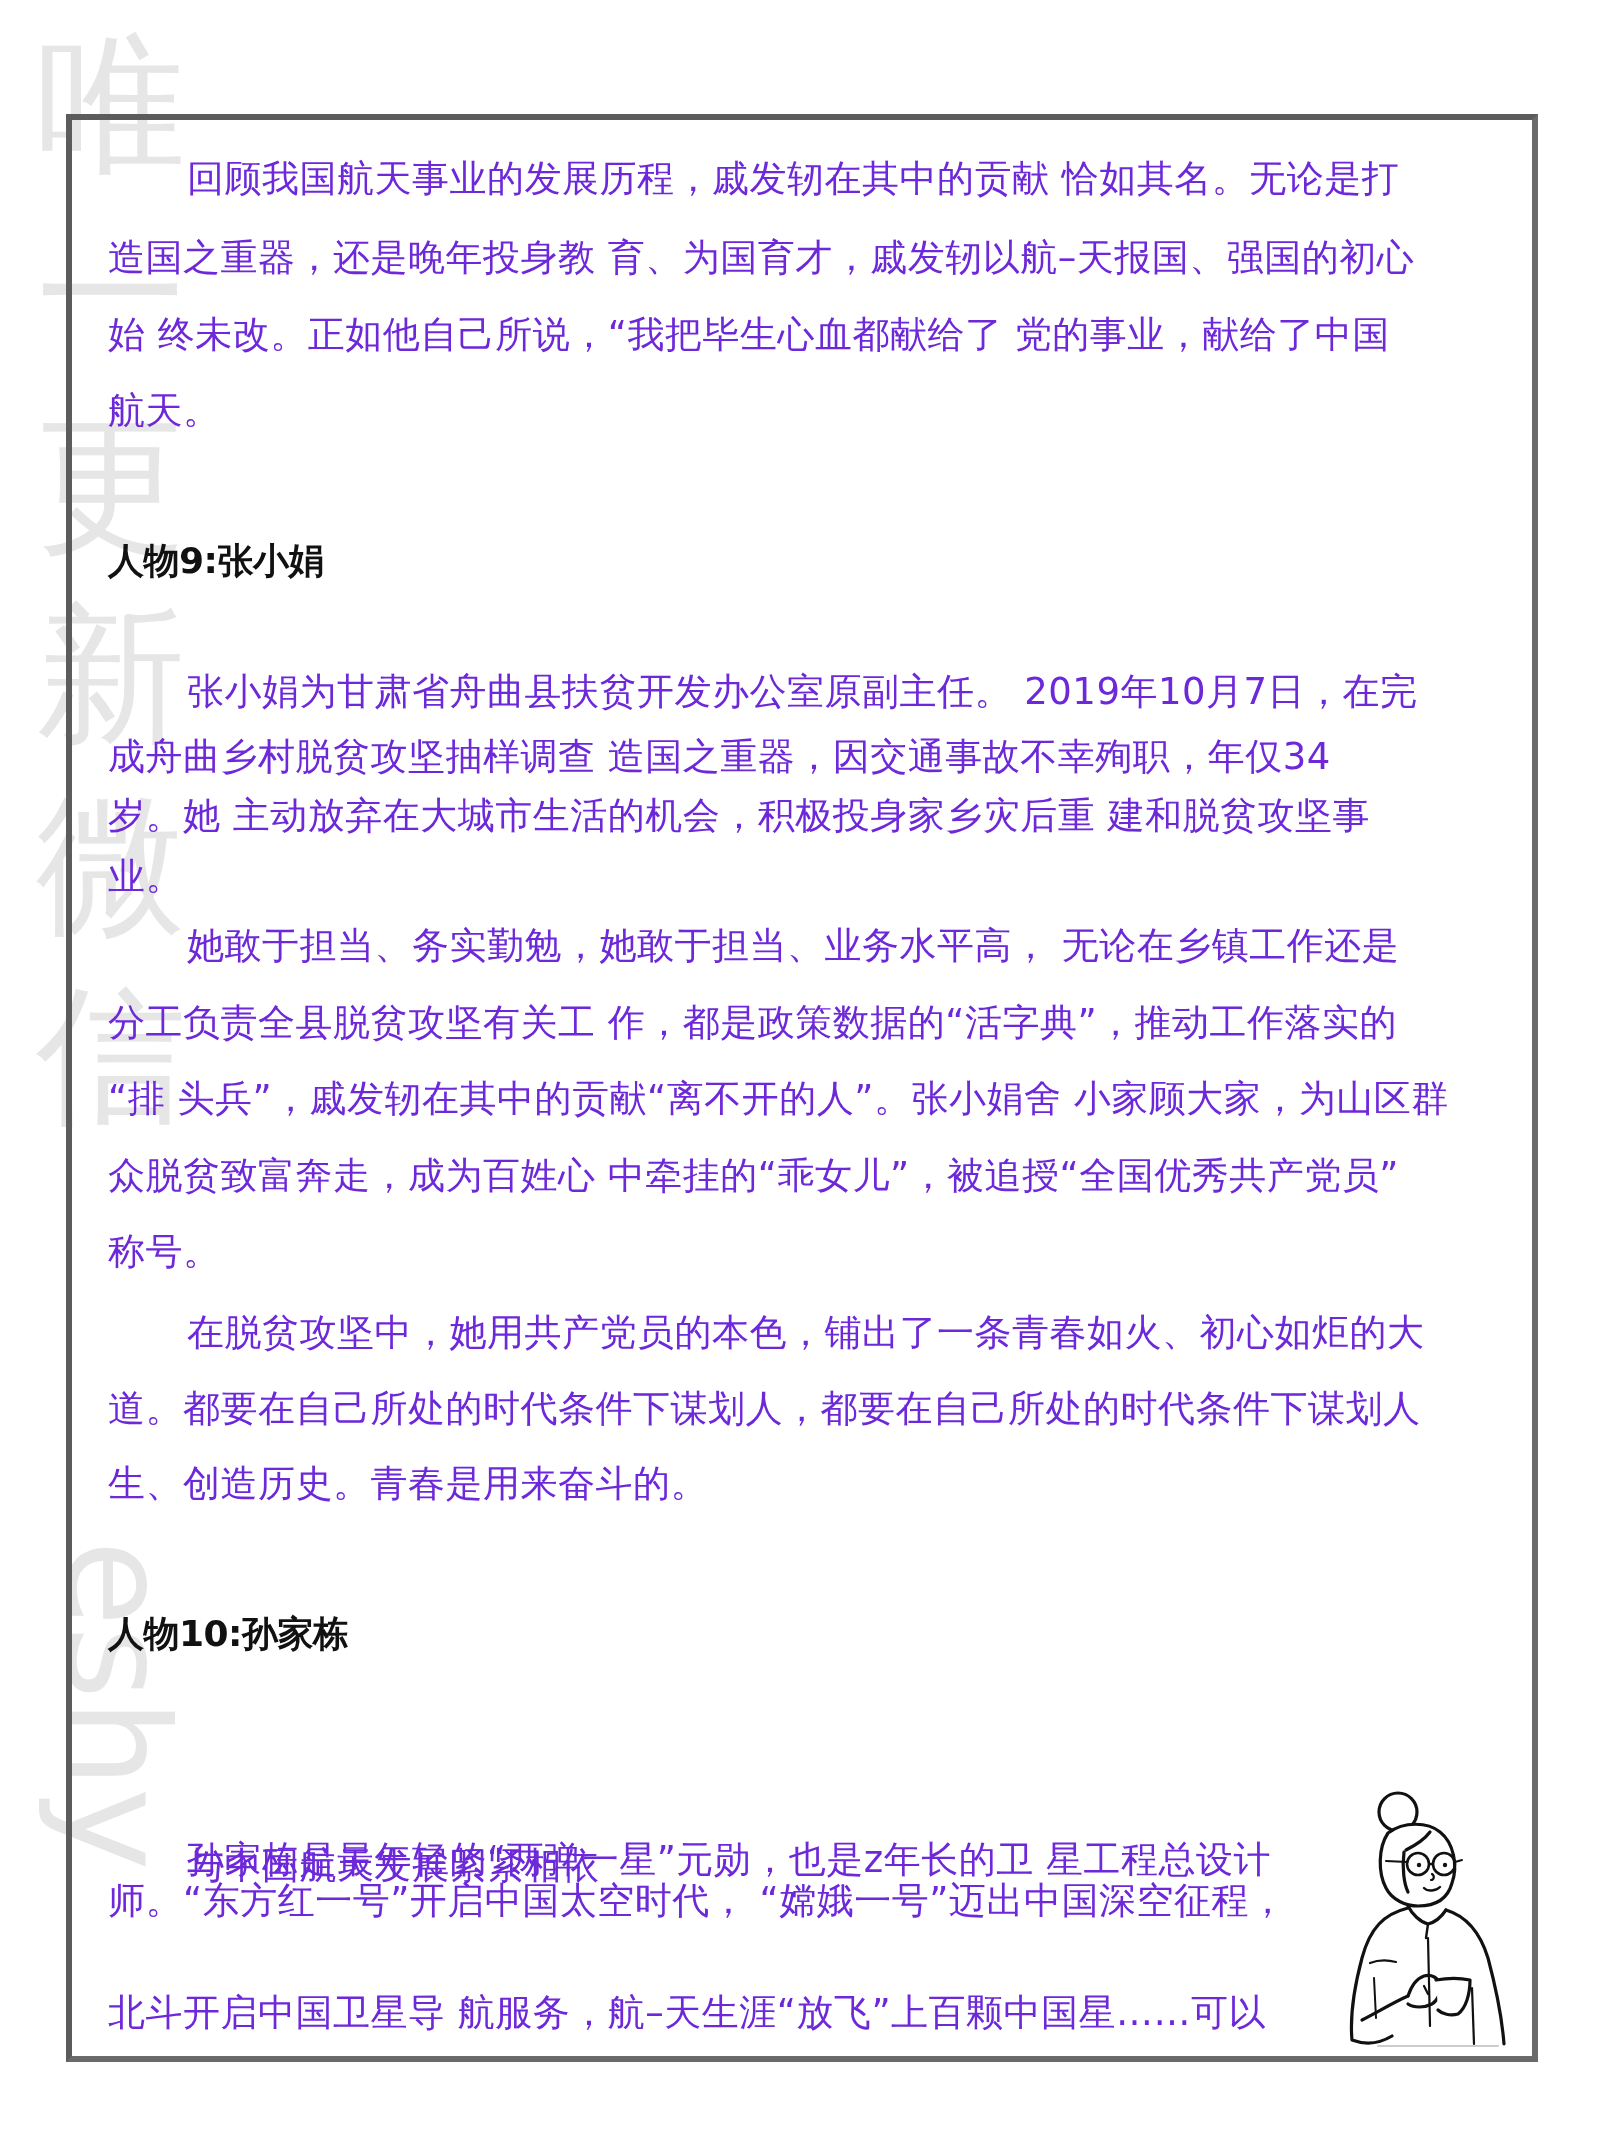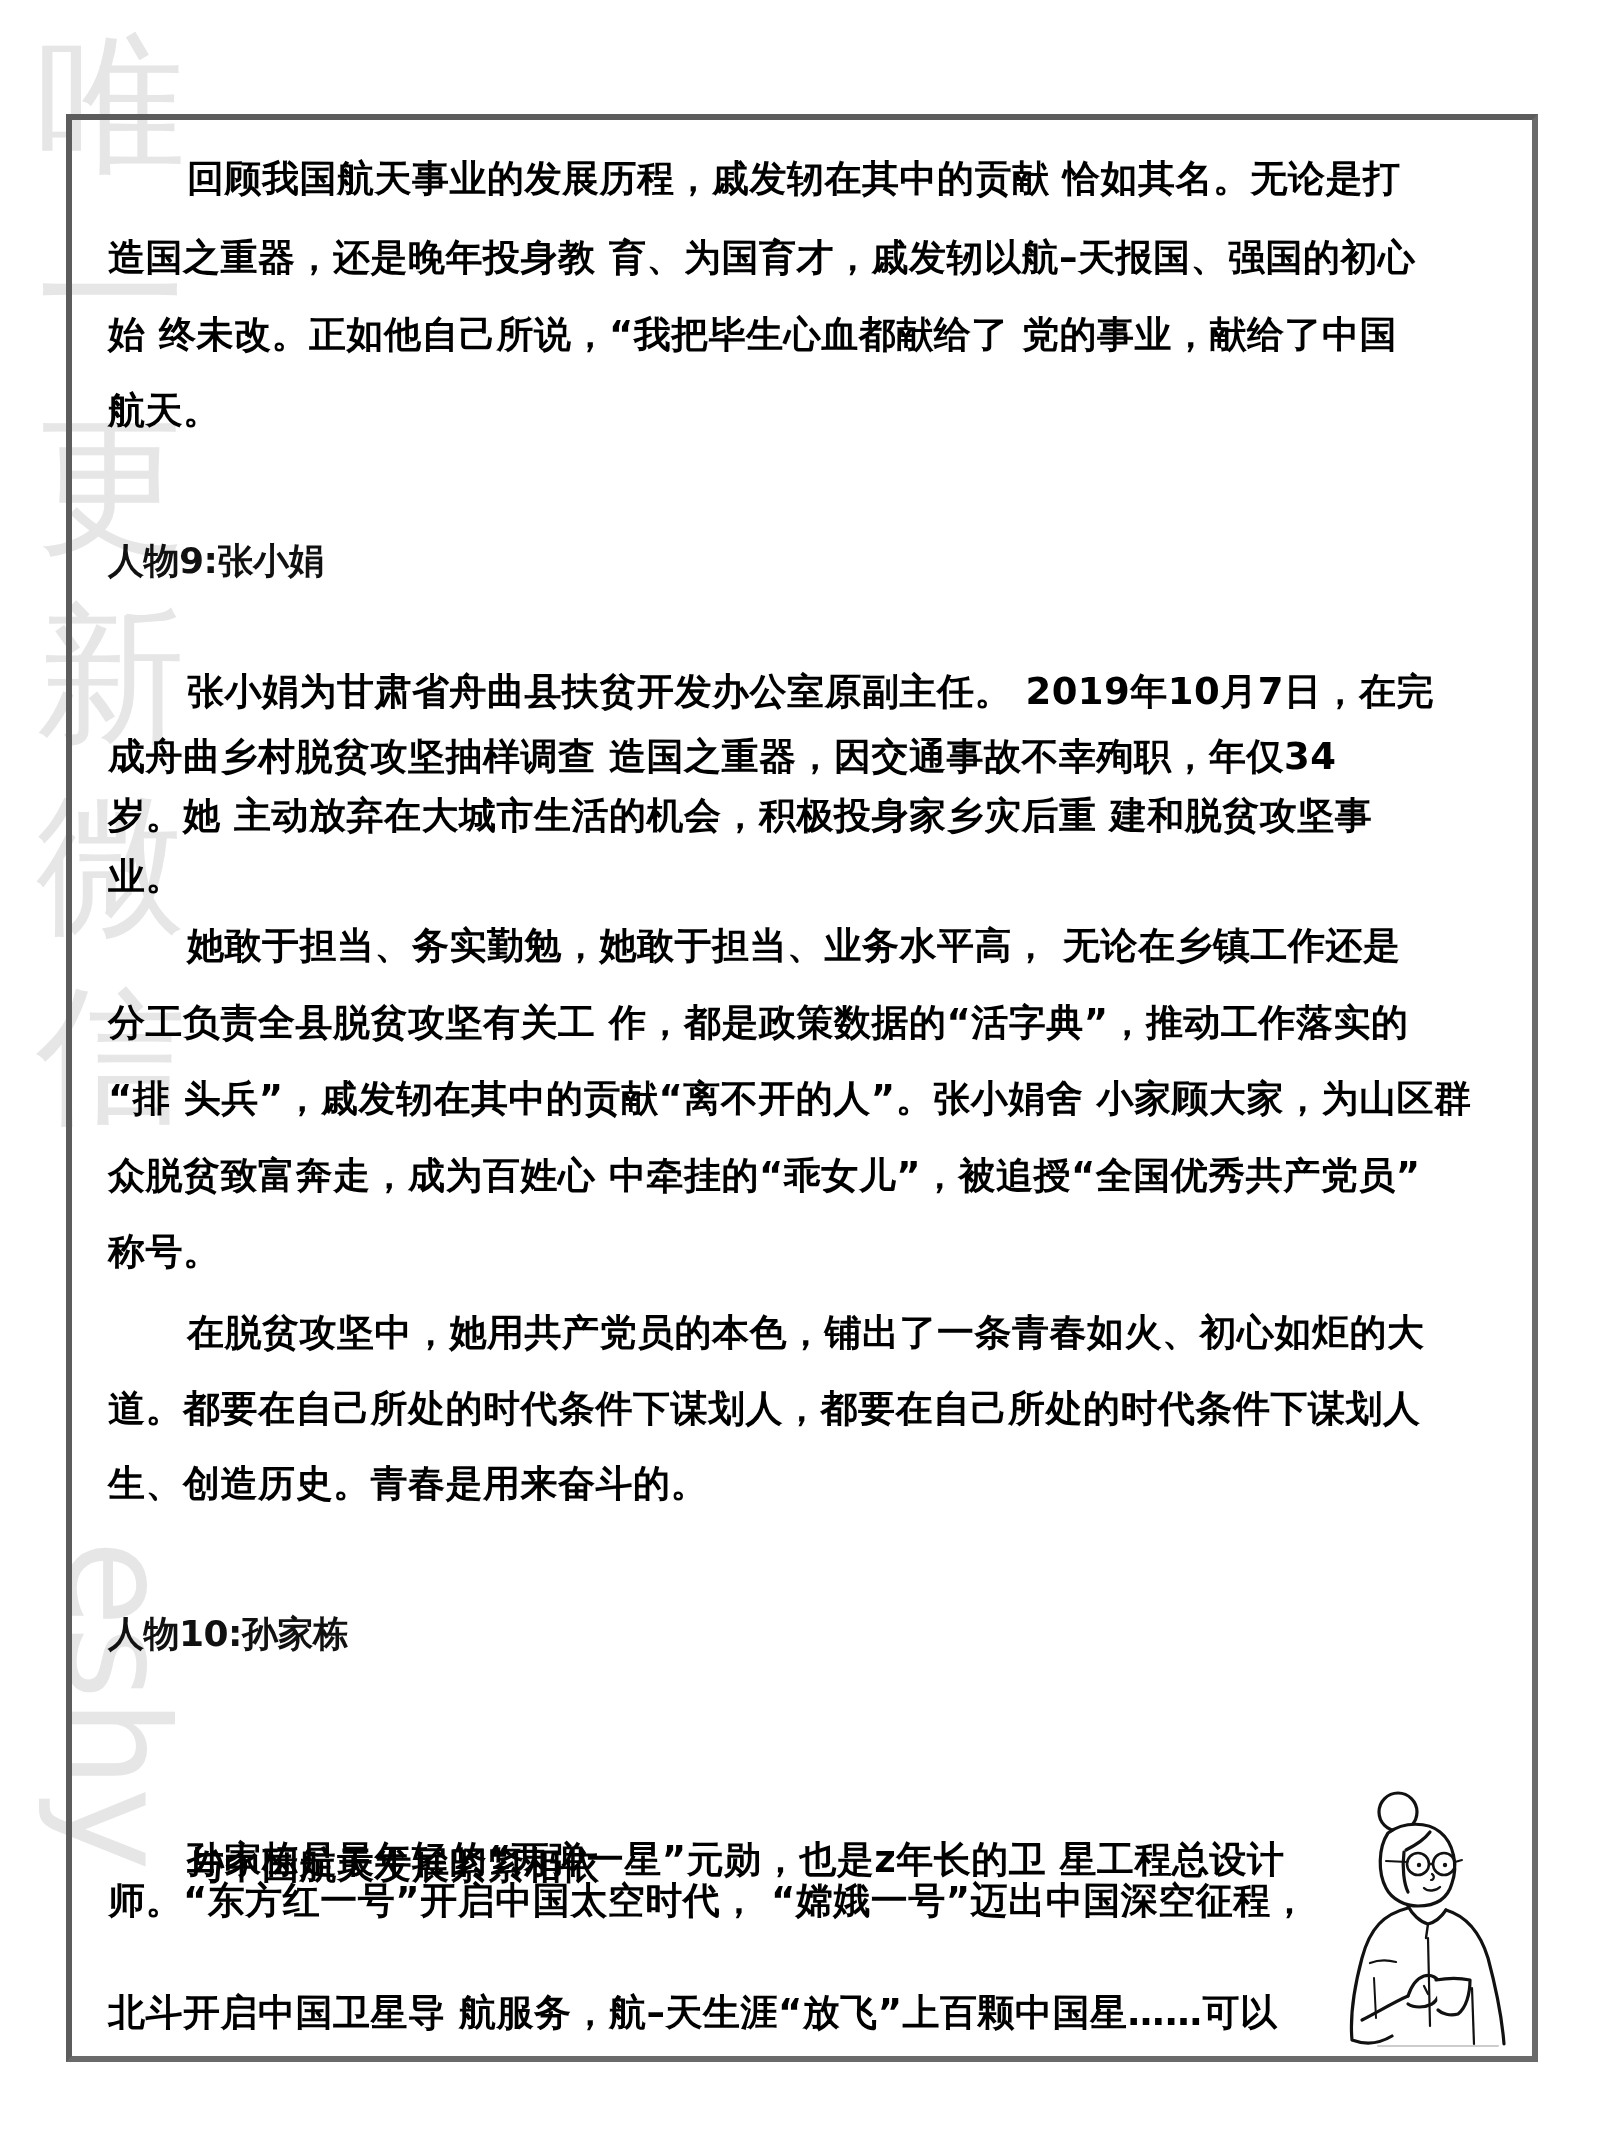--- a/index.html
+++ b/index.html
@@ -64,23 +64,22 @@
     top: 0;
     width: 1420px;
     z-index: 2;
   }
   .line {
     position: absolute;
     left: 0;
     white-space: nowrap;
     font-size: 37px;
     line-height: 46px;
-    color: #000000;
+    color: #6d28d9;
     letter-spacing: 0.5px;
-    font-weight: bold;
   }
   .line.indent {
     padding-left: 79px;
   }
   .heading {
     position: absolute;
     left: 0;
     white-space: nowrap;
     font-size: 36px;
     line-height: 60px;

